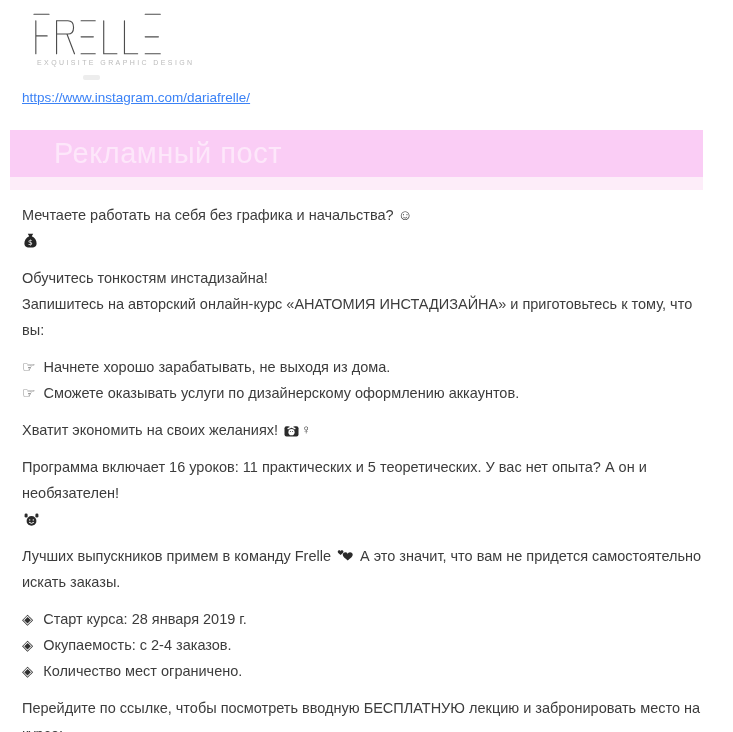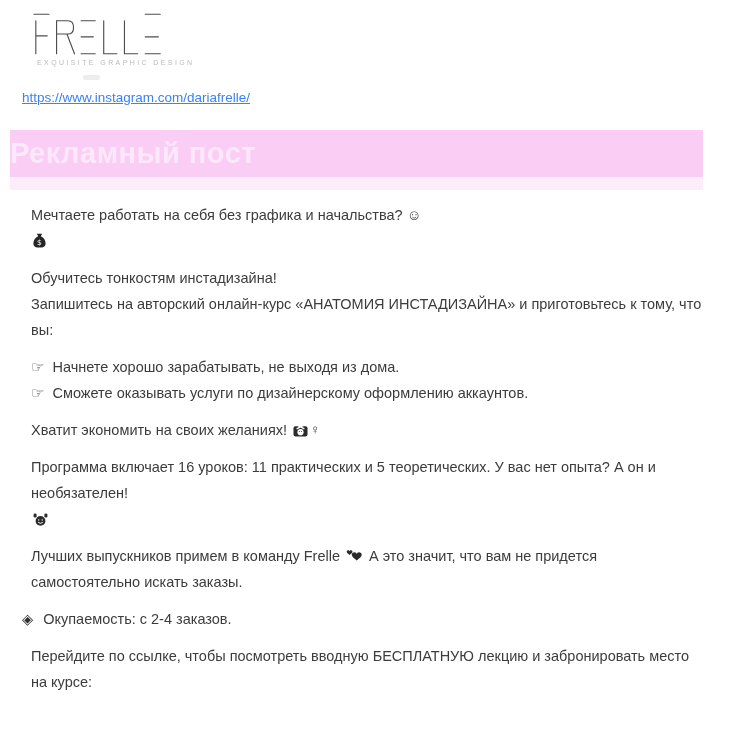--- a/index.html
+++ b/index.html
@@ -22,27 +22,27 @@
   .insta-link{
     display:inline-block;margin:10px 0 0 22px;font-size:13.5px;
     color:#3b82f6;text-decoration:underline;cursor:pointer;
   }
   
   .banner{margin:24px 0 0 10px;width:693px;}
   .banner-main{
     height:47px;background:#facdf5;display:flex;align-items:center;
   }
   .banner-title{
-    font-size:29px;font-weight:700;letter-spacing:0.5px;
-    color:#fde7fa;padding-left:0;line-height:1;
+    font-size:29px;font-weight:400;letter-spacing:0.5px;
+    color:#fde7fa;padding-left:8px;line-height:1;margin-left:36px;
   }
   .banner-strip{height:13px;background:#fdedf9;}
   
   .content{margin:12px 30px 0 22px;}
-  .content p{font-size:14.5px;line-height:26px;margin:0 0 11px 9px;}
+  .content p{font-size:14.5px;line-height:26px;margin:0 0 11px 0;}
   .content ul{margin:0 0 11px 0;padding:0;list-style:none;}
   .content li{font-size:14.5px;line-height:26px;}
   .glyph{color:#2f2f2f;}
   .bullet-glyph{margin-right:6px;color:#2f2f2f;}
   .hand-glyph{margin-right:4px;font-size:15px;}
   .icon-svg{display:inline-block;vertical-align:-2px;margin:0 2px;}
   .female{font-size:13px;vertical-align:1px;color:#2b2b2b;}
 </style>
 </head>
 <body>
@@ -136,21 +136,29 @@
       <g transform="translate(0,0) scale(0.45)">
         <path d="M8 3.2 C8 1.6 6.6 0.5 5.1 0.5 C3 0.5 1.6 2 1.6 3.9 C1.6 6.3 4.3 8.3 8 11 C11.7 8.3 14.4 6.3 14.4 3.9 C14.4 2 13 0.5 10.9 0.5 C9.4 0.5 8 1.6 8 3.2 Z" fill="#2b2b2b"></path>
       </g>
     </svg>
     <span>А это значит, что вам не придется самостоятельно искать заказы.</span>
   </p>
 
   <ul>
     <li>
       <span class="bullet-glyph">◈</span>
+      <span>Старт курса: 28 января 2019 г.</span>
+    </li>
+    <li>
+      <span class="bullet-glyph">◈</span>
       <span>Окупаемость: с 2-4 заказов.</span>
+    </li>
+    <li>
+      <span class="bullet-glyph">◈</span>
+      <span>Количество мест ограничено.</span>
     </li>
   </ul>
 
   <p>
     <span>Перейдите по ссылке, чтобы посмотреть вводную БЕСПЛАТНУЮ лекцию и забронировать место на курсе:</span><br>
     
   </p>
 
 </div>
 

